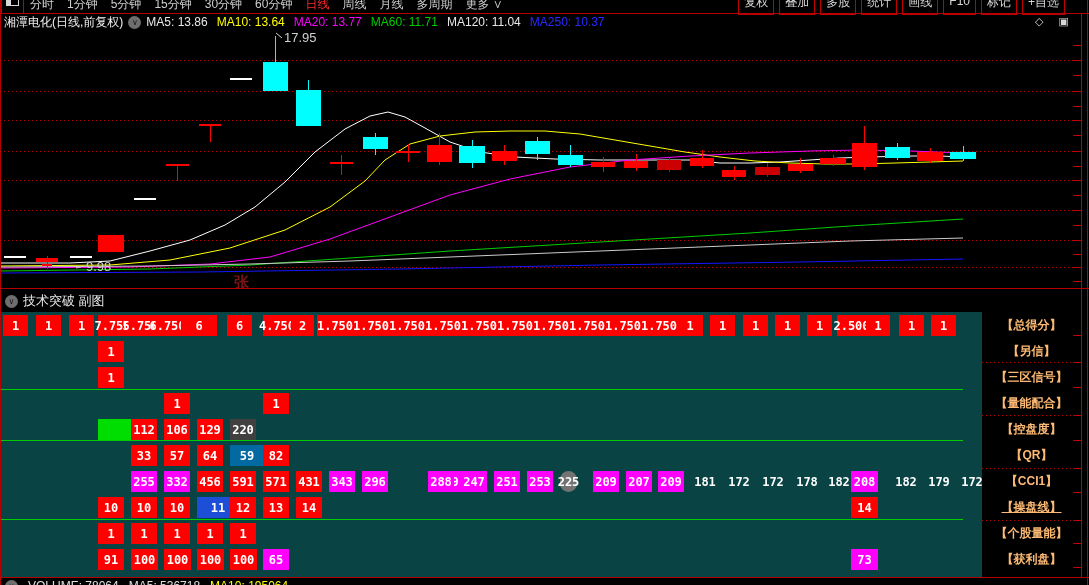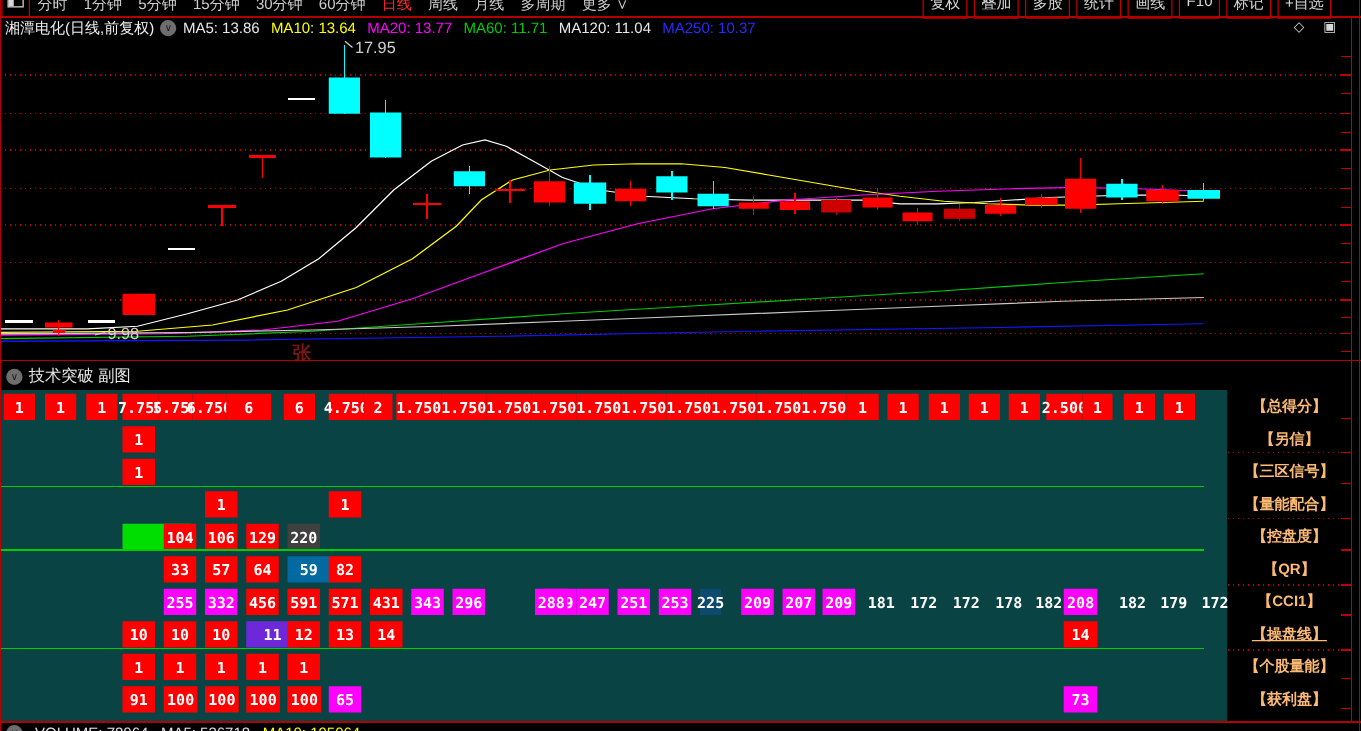--- a/index.html
+++ b/index.html
@@ -107,21 +107,21 @@
       <div class="cell" style="left: 807px; top: 315px; width: 25px; background: rgb(255, 0, 0);">1</div>
       <div class="cell" style="left: 837px; top: 315px; width: 29px; background: rgb(255, 0, 0);">2.500</div>
       <div class="cell" style="left: 866px; top: 315px; width: 24px; background: rgb(255, 0, 0);">1</div>
       <div class="cell" style="left: 899px; top: 315px; width: 25px; background: rgb(255, 0, 0);">1</div>
       <div class="cell" style="left: 931px; top: 315px; width: 25px; background: rgb(255, 0, 0);">1</div>
       <div class="cell" style="left: 98px; top: 341px; width: 26px; background: rgb(255, 0, 0);">1</div>
       <div class="cell" style="left: 98px; top: 367px; width: 26px; background: rgb(255, 0, 0);">1</div>
       <div class="cell" style="left: 164px; top: 393px; width: 26px; background: rgb(255, 0, 0);">1</div>
       <div class="cell" style="left: 263px; top: 393px; width: 26px; background: rgb(255, 0, 0);">1</div>
       <div class="cell" style="left: 98px; top: 419px; width: 26px; background: rgb(0, 221, 0); padding-left: 29px;">75</div>
-      <div class="cell" style="left: 131px; top: 419px; width: 26px; background: rgb(255, 0, 0);">104</div>
+      <div class="cell" style="left: 131px; top: 419px; width: 26px; background: rgb(255, 0, 0);">112</div>
       <div class="cell" style="left: 164px; top: 419px; width: 26px; background: rgb(255, 0, 0);">106</div>
       <div class="cell" style="left: 197px; top: 419px; width: 26px; background: rgb(255, 0, 0);">129</div>
       <div class="cell" style="left: 230px; top: 419px; width: 26px; background: #404040;">220</div>
       <div class="cell" style="left: 131px; top: 445px; width: 26px; background: rgb(255, 0, 0);">33</div>
       <div class="cell" style="left: 164px; top: 445px; width: 26px; background: rgb(255, 0, 0);">57</div>
       <div class="cell" style="left: 197px; top: 445px; width: 26px; background: rgb(255, 0, 0);">64</div>
       <div class="cell" style="left: 230px; top: 445px; width: 34px; background: #0369a1;">59</div>
       <div class="cell" style="left: 263px; top: 445px; width: 26px; background: rgb(255, 0, 0);">82</div>
       <div class="cell" style="left: 131px; top: 471px; width: 26px; background: rgb(255, 0, 255);">255</div>
       <div class="cell" style="left: 164px; top: 471px; width: 26px; background: rgb(255, 0, 255);">332</div>
@@ -129,37 +129,37 @@
       <div class="cell" style="left: 230px; top: 471px; width: 26px; background: rgb(255, 0, 0);">591</div>
       <div class="cell" style="left: 263px; top: 471px; width: 26px; background: rgb(255, 0, 0);">571</div>
       <div class="cell" style="left: 296px; top: 471px; width: 26px; background: rgb(255, 0, 0);">431</div>
       <div class="cell" style="left: 329px; top: 471px; width: 26px; background: rgb(255, 0, 255);">343</div>
       <div class="cell" style="left: 362px; top: 471px; width: 26px; background: rgb(255, 0, 255);">296</div>
       <div class="cell" style="left: 395px; top: 471px; width: 26px; background: rgb(255, 0, 255); margin-left: 40px;">279</div>
       <div class="cell" style="left: 428px; top: 471px; width: 26px; background: rgb(255, 0, 255);">288</div>
       <div class="cell" style="left: 461px; top: 471px; width: 26px; background: rgb(255, 0, 255);">247</div>
       <div class="cell" style="left: 494px; top: 471px; width: 26px; background: rgb(255, 0, 255);">251</div>
       <div class="cell" style="left: 527px; top: 471px; width: 26px; background: rgb(255, 0, 255);">253</div>
-      <div class="cell" style="left: 560px; top: 471px; width: 17px; background: #0c4a6e;">225</div>
+      <div class="cell" style="left: 560px; top: 471px; width: 17px; background: #737373; border-radius: 10px;">225</div>
       <div class="cell" style="left: 593px; top: 471px; width: 26px; background: rgb(255, 0, 255);">209</div>
       <div class="cell" style="left: 626px; top: 471px; width: 26px; background: rgb(255, 0, 255);">207</div>
       <div class="cell" style="left: 658px; top: 471px; width: 26px; background: rgb(255, 0, 255);">209</div>
       <div class="cell" style="left: 692px; top: 471px; width: 26px;">181</div>
       <div class="cell" style="left: 726px; top: 471px; width: 26px;">172</div>
       <div class="cell" style="left: 760px; top: 471px; width: 26px;">172</div>
       <div class="cell" style="left: 794px; top: 471px; width: 26px;">178</div>
       <div class="cell" style="left: 826px; top: 471px; width: 26px;">182</div>
       <div class="cell" style="left: 851px; top: 471px; width: 27px; background: rgb(255, 0, 255);">208</div>
       <div class="cell" style="left: 893px; top: 471px; width: 26px;">182</div>
       <div class="cell" style="left: 926px; top: 471px; width: 26px;">179</div>
       <div class="cell" style="left: 959px; top: 471px; width: 26px;">172</div>
       <div class="cell" style="left: 98px; top: 497px; width: 26px; background: rgb(255, 0, 0);">10</div>
       <div class="cell" style="left: 131px; top: 497px; width: 26px; background: rgb(255, 0, 0);">10</div>
       <div class="cell" style="left: 164px; top: 497px; width: 26px; background: rgb(255, 0, 0);">10</div>
-      <div class="cell" style="left: 197px; top: 497px; width: 42px; background: #6d28d9;">11</div>
+      <div class="cell" style="left: 197px; top: 497px; width: 42px; background: #1d4ed8;">11</div>
       <div class="cell" style="left: 230px; top: 497px; width: 26px; background: rgb(255, 0, 0);">12</div>
       <div class="cell" style="left: 263px; top: 497px; width: 26px; background: rgb(255, 0, 0);">13</div>
       <div class="cell" style="left: 296px; top: 497px; width: 26px; background: rgb(255, 0, 0);">14</div>
       <div class="cell" style="left: 851px; top: 497px; width: 27px; background: rgb(255, 0, 0);">14</div>
       <div class="cell" style="left: 98px; top: 523px; width: 26px; background: rgb(255, 0, 0);">1</div>
       <div class="cell" style="left: 131px; top: 523px; width: 26px; background: rgb(255, 0, 0);">1</div>
       <div class="cell" style="left: 164px; top: 523px; width: 26px; background: rgb(255, 0, 0);">1</div>
       <div class="cell" style="left: 197px; top: 523px; width: 26px; background: rgb(255, 0, 0);">1</div>
       <div class="cell" style="left: 230px; top: 523px; width: 26px; background: rgb(255, 0, 0);">1</div>
       <div class="cell" style="left: 98px; top: 549px; width: 26px; background: rgb(255, 0, 0);">91</div>

